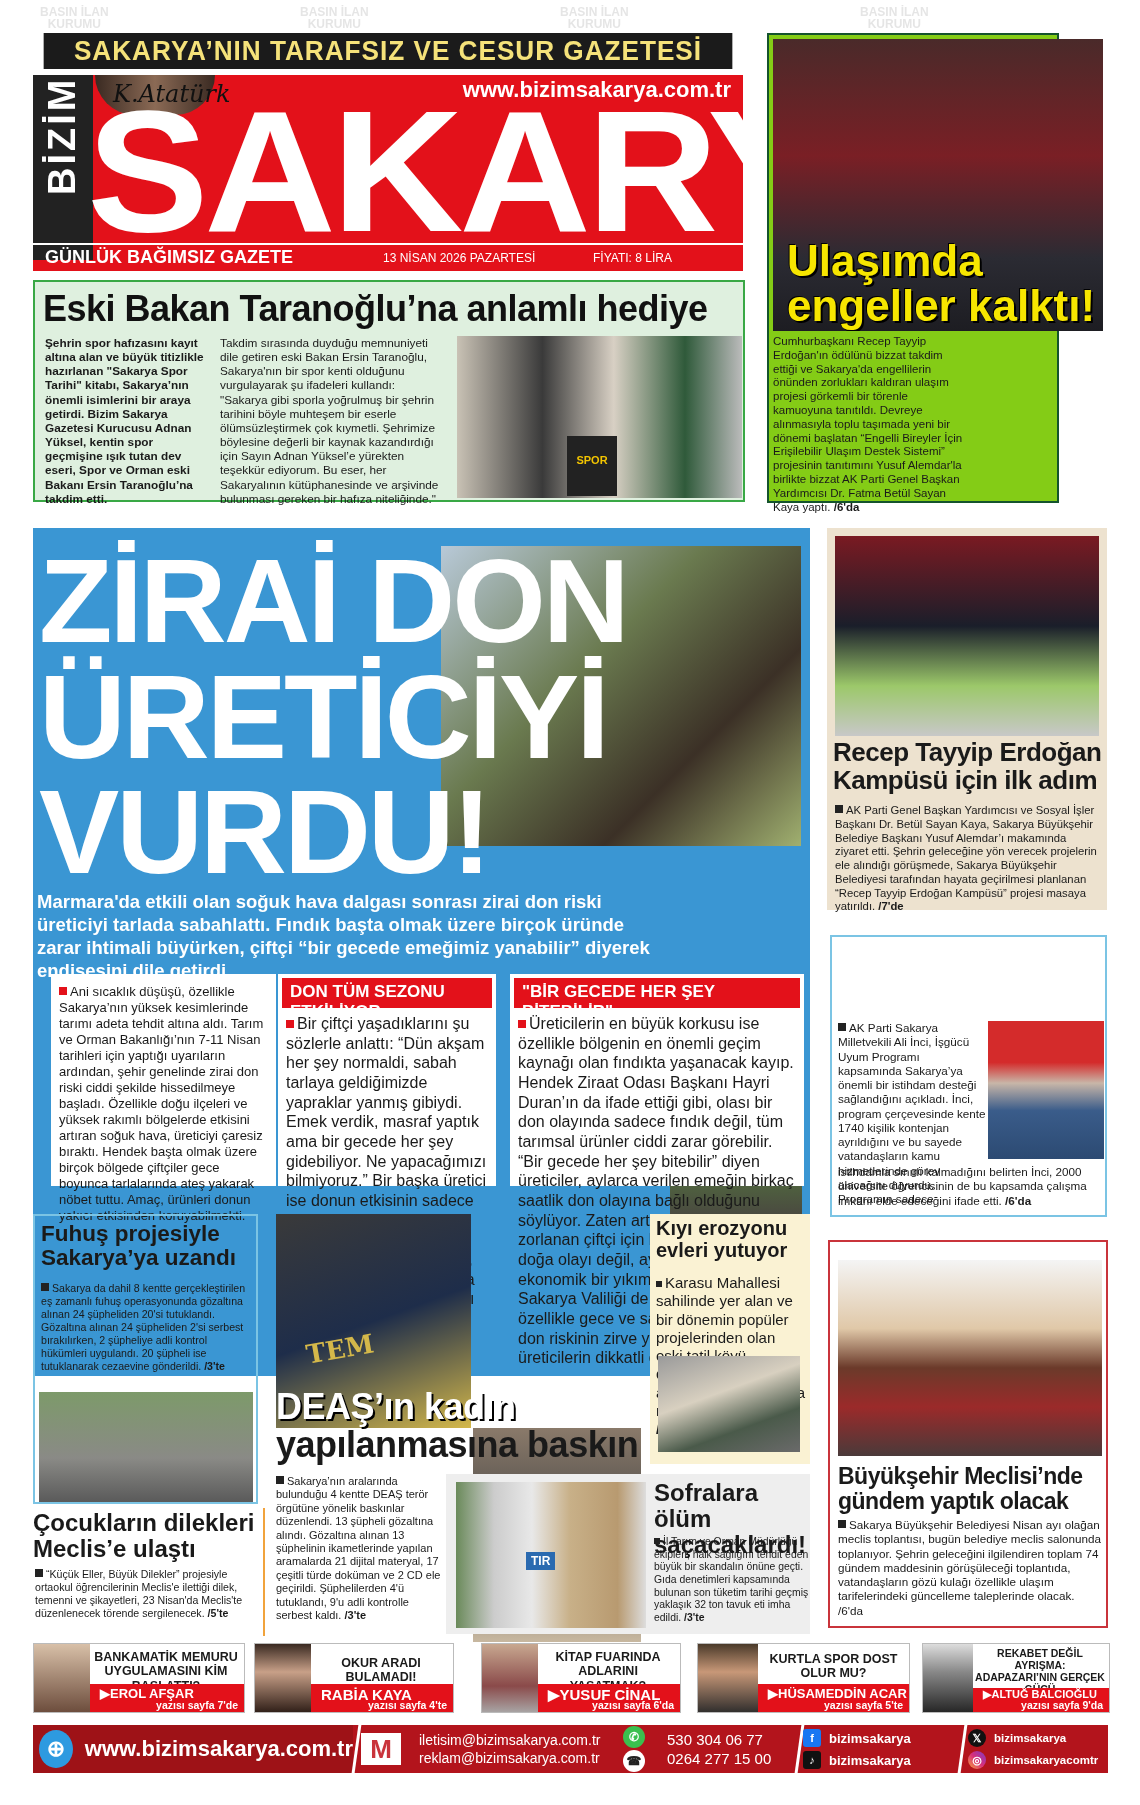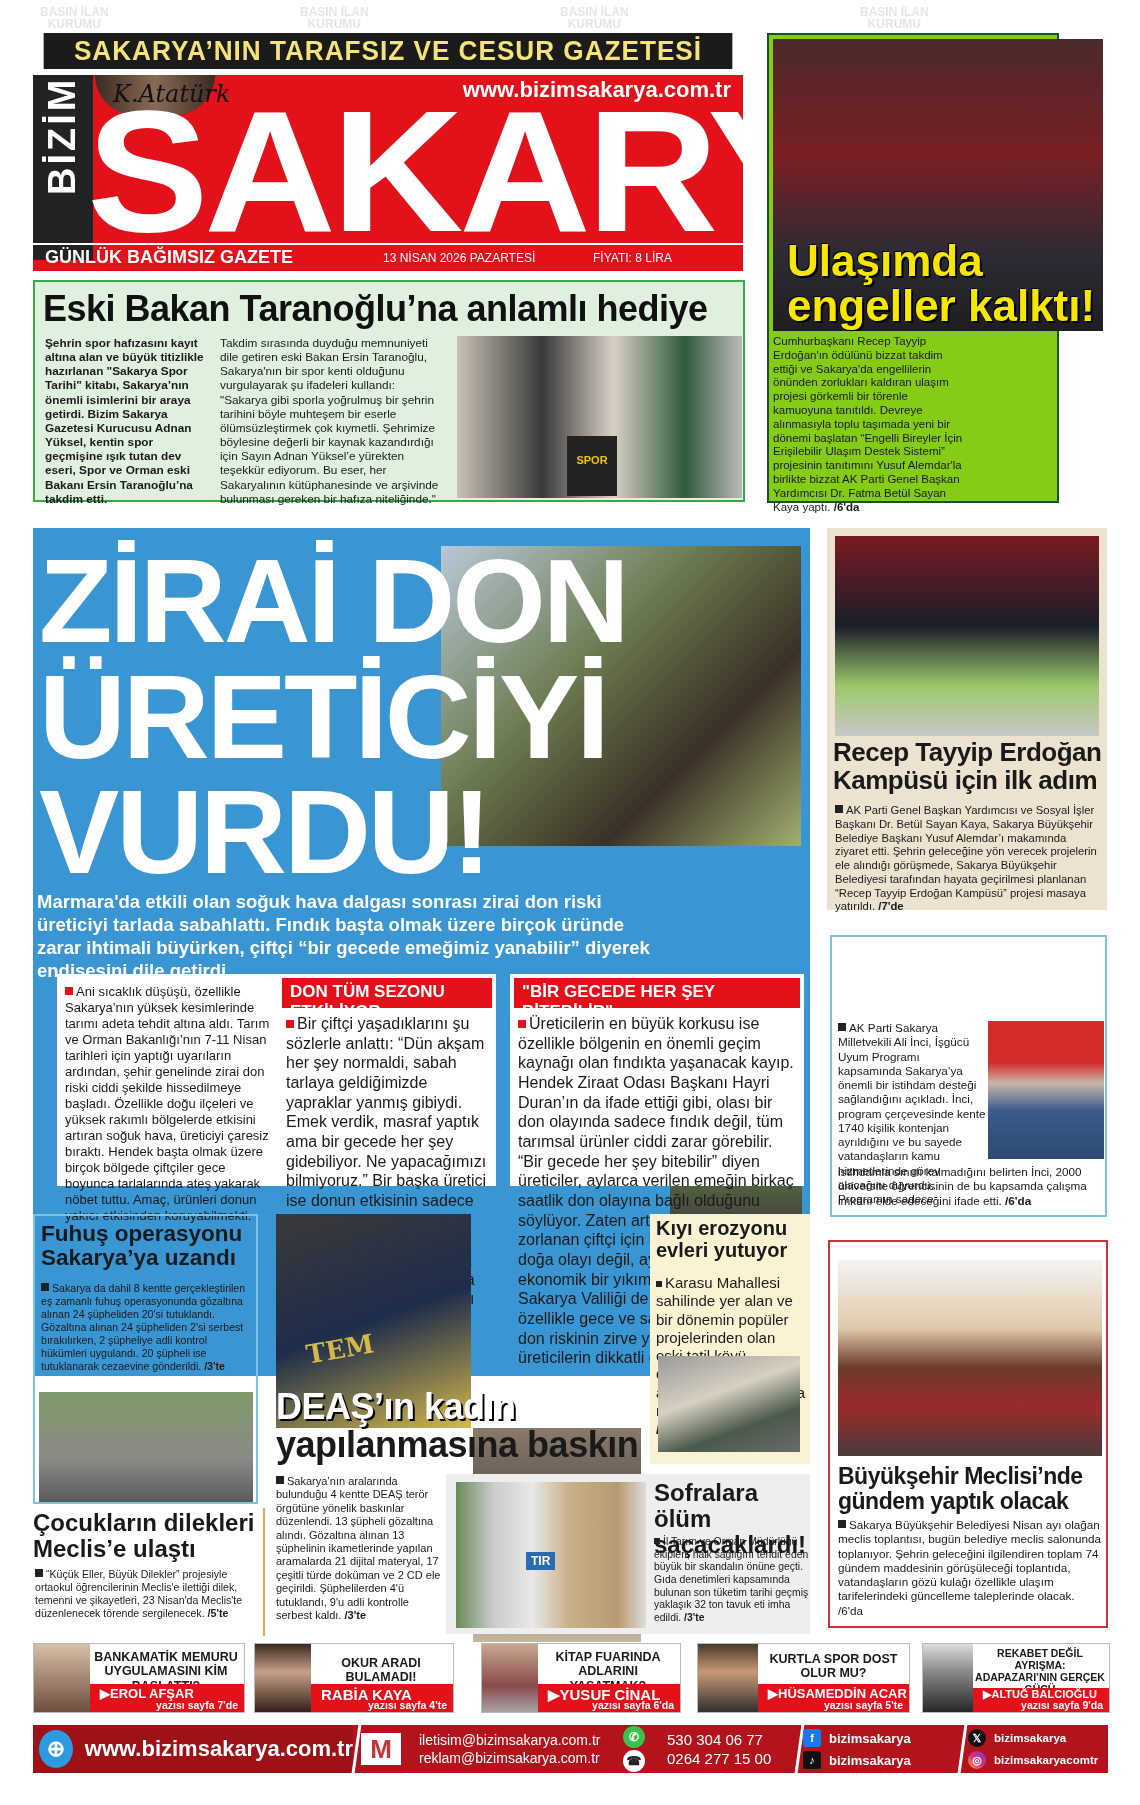--- a/index.html
+++ b/index.html
@@ -38,21 +38,21 @@
 #taran-body{left:185px;top:54px;width:220px;font-size:11.8px;line-height:1.2}
 #taran-photo{left:422px;top:54px;width:285px;height:162px;background:linear-gradient(90deg,#c9c2b5,#3a3a3a 30%,#d8d0c4 55%,#2f5a3a 80%,#bbb)}
 
 
 #zirai{left:33px;top:528px;width:777px;height:848px;background:#3a96d3}
 #zirai-head{left:6px;top:16px;color:#fff;font-weight:bold;font-size:118px;line-height:.98;letter-spacing:-3px;transform:scaleX(1.02);transform-origin:left}
 #zirai-photo{left:408px;top:18px;width:360px;height:300px;background:linear-gradient(135deg,#b8c9d8,#6a7a4f 40%,#3b3026 70%,#a0b070)}
 #zirai-photo2{left:637px;top:276px;width:132px;height:185px;background:linear-gradient(180deg,#5c9e3c,#4a4a40 60%,#ccc)}
 #zirai-lead{left:4px;top:362px;width:630px;color:#fff;font-weight:bold;font-size:18.5px;line-height:1.25}
 .zbox{background:#fff;top:446px;height:212px}
-#z1{left:24px;width:225px;padding:10px 8px 0}
+#z1{left:18px;width:225px;padding:10px 8px 0}
 #z2{left:245px;width:218px}
 #z3{left:477px;width:294px}
 .zhead{background:#e3111a;color:#fff;font-weight:bold;font-size:17px;padding:4px 8px;height:30px;margin:4px 4px 0}
 .ztext{font-size:16px;line-height:1.23;padding:6px 8px 0}
 #z1 .ztext{font-size:13px;padding:0}
 
 
 #rte{left:827px;top:528px;width:280px;height:382px;background:#ede2cf}
 #rte-photo{left:8px;top:8px;width:264px;height:200px;background:linear-gradient(180deg,#7a1a22 0%,#1a1e2a 45%,#9cc86a 75%,#c8c8c8 100%)}
 #rte-title{left:6px;top:210px;font-weight:bold;font-size:26px;line-height:1.08;letter-spacing:-.5px}
@@ -199,21 +199,21 @@
 </div>
 
 <div id="inci" class="abs">
   <div id="inci-photo" class="abs photo"></div>
   <div id="inci-text" class="abs"><span class="bullet" style="background:#222"></span><span>AK Parti Sakarya Milletvekili Ali İnci, İşgücü Uyum Programı kapsamında Sakarya’ya önemli bir istihdam desteği sağlandığını açıkladı. İnci, program çerçevesinde kente 1740 kişilik kontenjan ayrıldığını ve bu sayede vatandaşların kamu hizmetlerinde görev alacağını duyurdu. Programın sadece</span></div>
   <div id="inci-text2" class="abs"><span>istihdamla sınırlı kalmadığını belirten İnci, 2000 üniversite öğrencisinin de bu kapsamda çalışma imkânı elde edeceğini ifade etti.</span><span class="ref"> /6'da</span></div>
 </div>
 
 <div id="fuhus" class="abs">
   <div id="fuhus-title" class="abs">
-    <div>Fuhuş operasyonu</div>
+    <div>Fuhuş projesiyle</div>
     <div>Sakarya’ya uzandı</div>
   </div>
   <div id="fuhus-text" class="abs"><span class="bullet" style="background:#222"></span><span>Sakarya da dahil 8 kentte gerçekleştirilen eş zamanlı fuhuş operasyonunda gözaltına alınan 24 şüpheliden 20'si tutuklandı. Gözaltına alınan 24 şüpheliden 2'si serbest bırakılırken, 2 şüpheliye adli kontrol hükümleri uygulandı. 20 şüpheli ise tutuklanarak cezaevine gönderildi.</span><span class="ref"> /3'te</span></div>
   <div id="fuhus-photo" class="abs photo"></div>
 </div>
 
 <div id="cocuk-title" class="abs">
   <div>Çocukların dilekleri</div>
   <div>Meclis’e ulaştı</div>
 </div>

